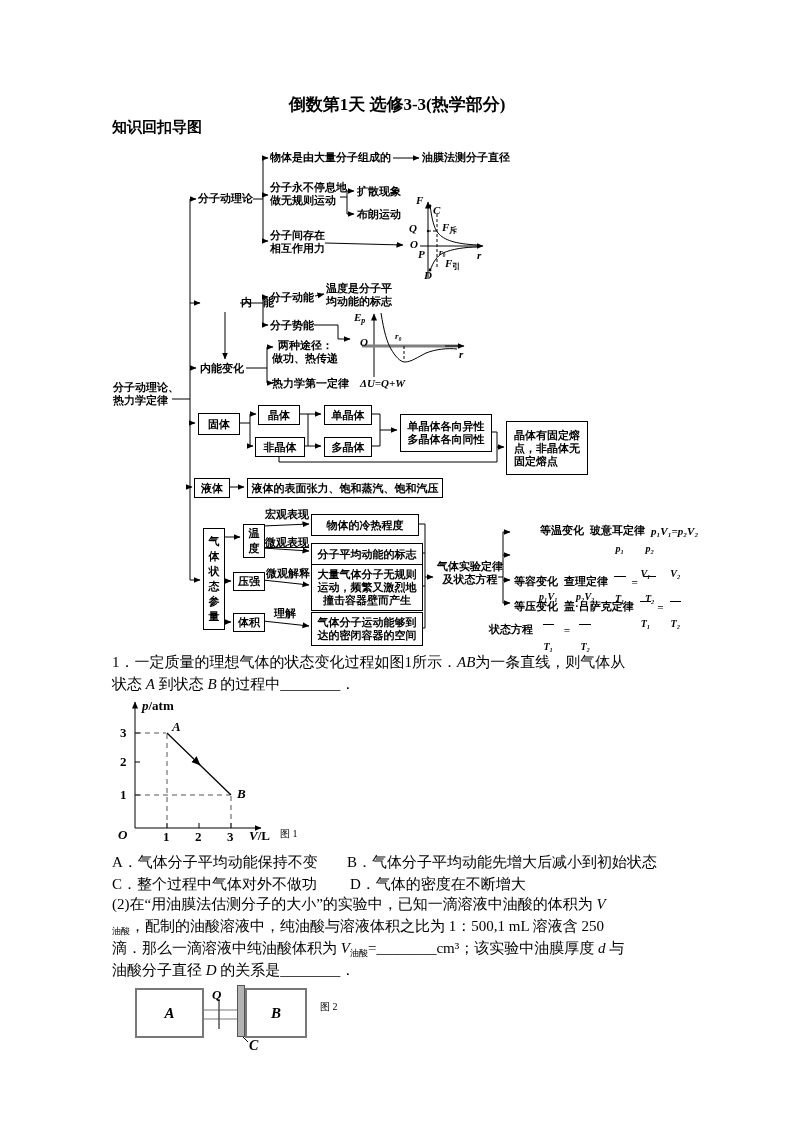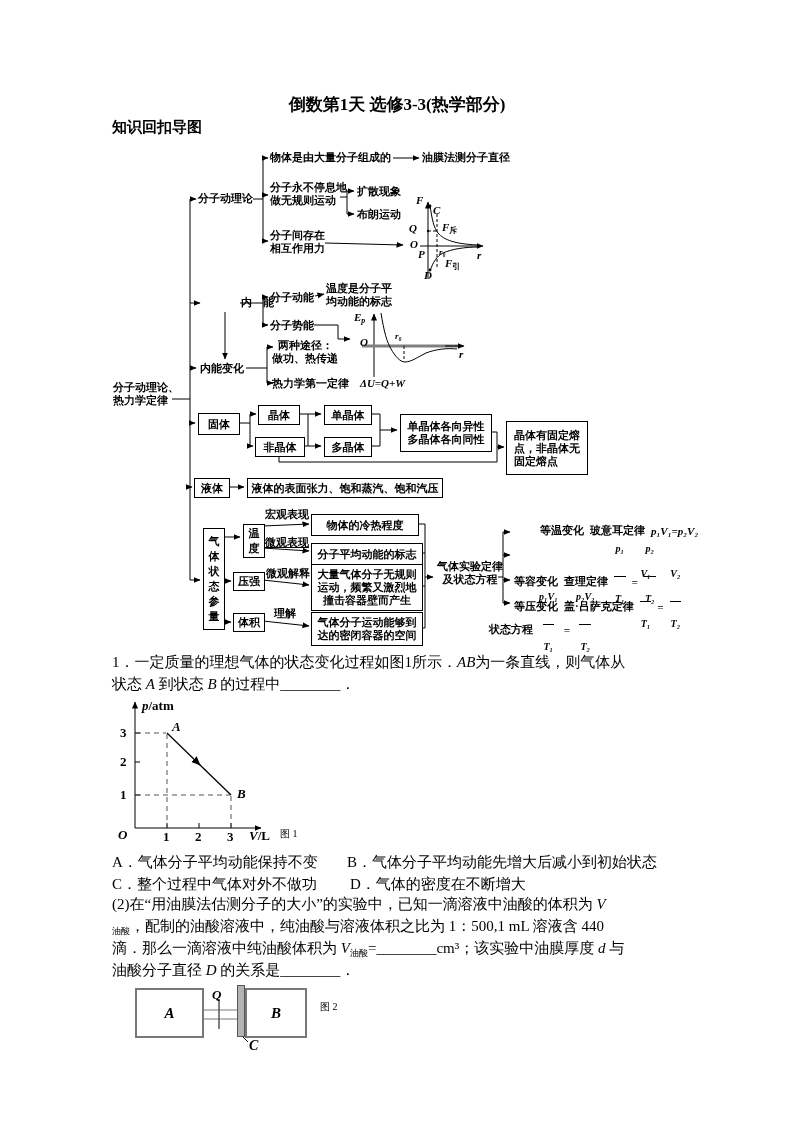--- a/index.html
+++ b/index.html
@@ -321,21 +321,21 @@
   <div class="tick it" style="left:172px;top:719px;">A</div>
   <div class="tick it" style="left:237px;top:786px;">B</div>
   <div class="caption" style="left:280px;top:827px;">图 1</div>
 
   <div class="bodyline" style="left:112px;top:852px;">A．气体分子平均动能保持不变</div>
   <div class="bodyline" style="left:347px;top:852px;">B．气体分子平均动能先增大后减小到初始状态</div>
   <div class="bodyline" style="left:112px;top:874px;">C．整个过程中气体对外不做功</div>
   <div class="bodyline" style="left:350px;top:874px;">D．气体的密度在不断增大</div>
 
   <div class="bodyline" style="left:112px;top:894px;"><span>(2)在“用油膜法估测分子的大小”的实验中，已知一滴溶液中油酸的体积为 </span><span class="seg-i">V</span></div>
-  <div class="bodyline" style="left:112px;top:916px;"><span class="seg-sub">油酸</span><span>，配制的油酸溶液中，纯油酸与溶液体积之比为 1：500,1 mL 溶液含 440</span></div>
+  <div class="bodyline" style="left:112px;top:916px;"><span class="seg-sub">油酸</span><span>，配制的油酸溶液中，纯油酸与溶液体积之比为 1：500,1 mL 溶液含 250</span></div>
   <div class="bodyline" style="left:112px;top:938px;"><span>滴．那么一滴溶液中纯油酸体积为 </span><span class="seg-i">V</span><span class="seg-sub">油酸</span><span>=________cm³；该实验中油膜厚度 </span><span class="seg-i">d</span><span> 与</span></div>
   <div class="bodyline" style="left:112px;top:960px;"><span>油酸分子直径 </span><span class="seg-i">D</span><span> 的关系是________．</span></div>
 
   <div class="fig2box" style="left:135px;top:988px;width:65px;height:46px;">A</div>
   <div class="fig2box" style="left:245px;top:988px;width:58px;height:46px;">B</div>
   <div style="position:absolute;left:237px;top:985px;width:8px;height:52px;background:#b3b3b3;border:1px solid #555;box-sizing:border-box;"></div>
   <div class="glabel it" style="left:212px;top:987px;font-size:13px;">Q</div>
   <div class="glabel it" style="left:249px;top:1038px;font-size:14px;">C</div>
   <div class="caption" style="left:320px;top:1000px;">图 2</div>
 

